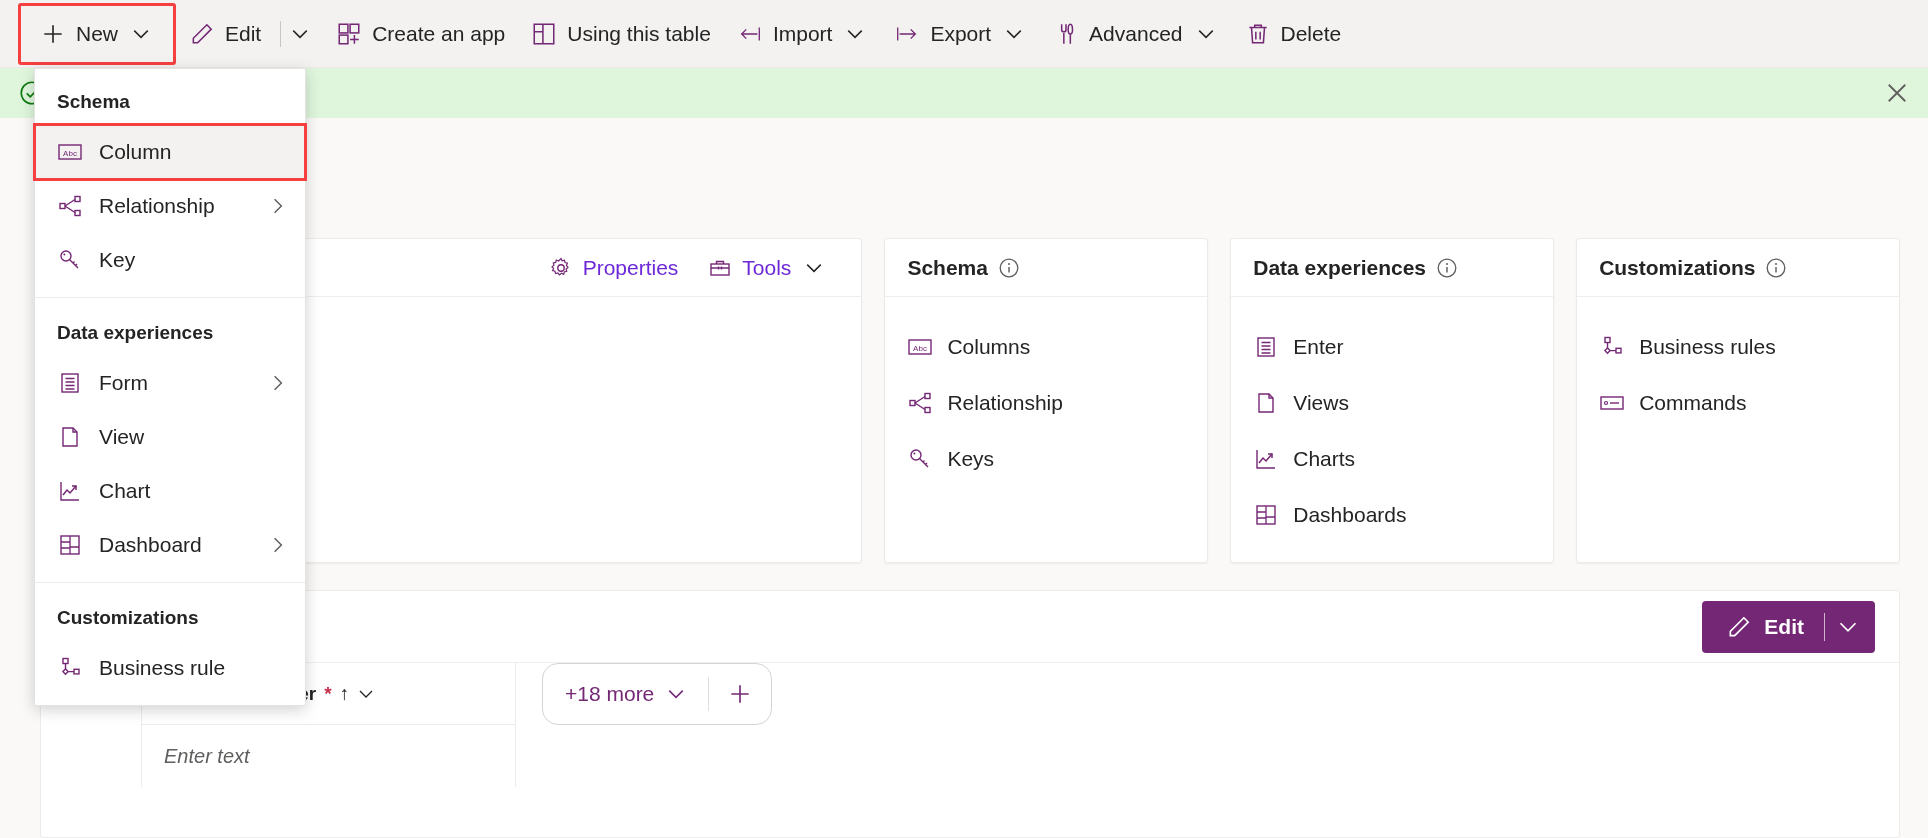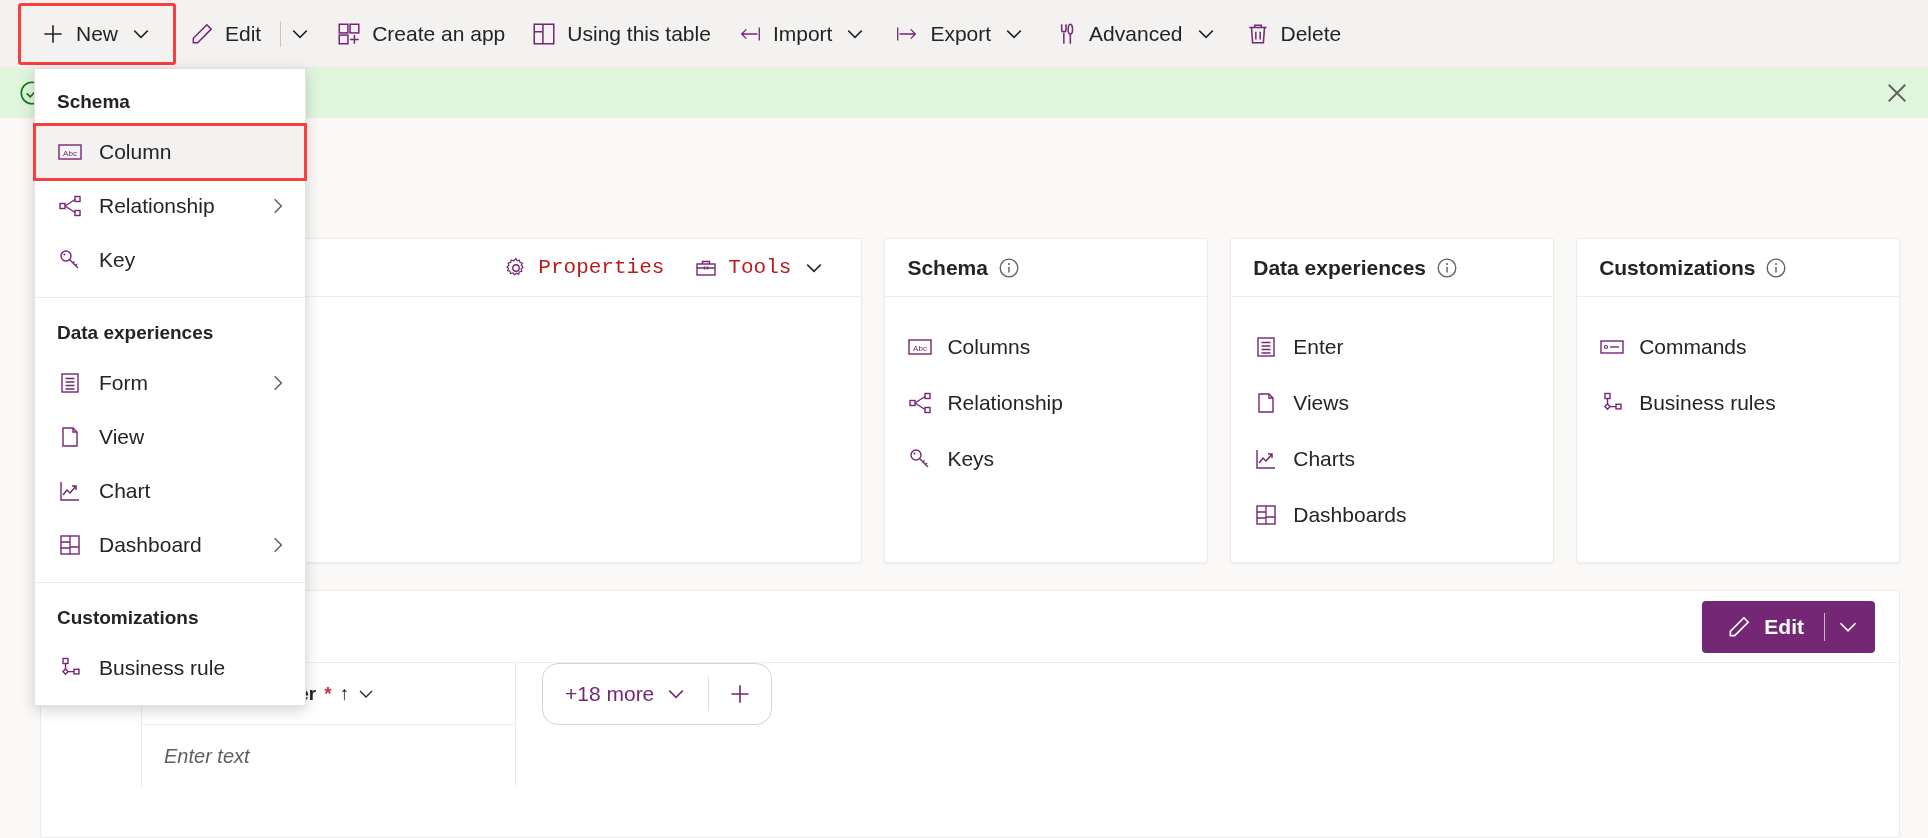--- a/index.html
+++ b/index.html
@@ -78,21 +78,21 @@
   .card-body { padding:22px 0 0 0; flex:1; }
   .card-link {
     display:flex; align-items:center; gap:14px;
     height:56px; padding:0 22px; font-size:21px; color:#242424; cursor:pointer;
   }
   .props-body { padding:28px 0 0 60px; }
   .prop-label { font-size:21px; font-weight:600; color:#242424; margin-bottom:12px; }
   .prop-value { font-size:21px; color:#242424; margin-bottom:24px; }
   .headbtn {
     display:flex; align-items:center; gap:10px; height:42px; padding:0 12px;
-    font-size:21px; color:#b91c1c; cursor:pointer;font-family:Liberation Mono, monospace;
+    font-size:21px; color:#6d28d9; cursor:pointer;
   }
 
   
   .datasec {
     position:absolute; top:590px; left:40px; width:1860px; height:248px;
     background:#ffffff; border:1px solid #edebe9; border-radius:3px;
   }
   .datasec-head {
     height:72px; display:flex; align-items:center; justify-content:space-between;
     padding:0 24px; border-bottom:1px solid #f0eeed;
@@ -423,38 +423,38 @@
           <svg width="22" height="22" viewBox="0 0 20 20">
             <circle cx="10" cy="10" r="8" stroke="#605e5c" stroke-width="1.2" fill="none"></circle>
             <path d="M10 9v5" stroke="#605e5c" stroke-width="1.3"></path>
               <circle cx="10" cy="6.4" r="0.9" fill="#605e5c"></circle>
           </svg>
         </span>
       </div>
       <div class="card-body">
         <div class="card-link">
           <span>
-            <svg width="26" height="22" viewBox="0 0 26 20">
-              <rect x="2" y="4" width="22" height="12" stroke="#742774" stroke-width="1.4" fill="none"></rect>
-              <circle cx="7" cy="10" r="1.5" stroke="#742774" stroke-width="1.2" fill="none"></circle>
-              <path d="M11 10h9" stroke="#742774" stroke-width="1.4"></path>
-            </svg>
-          </span>
-          <span>Commands</span>
-        </div>
-        <div class="card-link">
-          <span>
             <svg width="26" height="24" viewBox="0 0 24 24">
               <rect x="5" y="2.5" width="5" height="5" stroke="#742774" stroke-width="1.4" fill="none"></rect>
               <path d="M7.5 13l2.6 2.6L7.5 18.2 4.9 15.6 7.5 13z" stroke="#742774" stroke-width="1.4" fill="none"></path>
               <rect x="16" y="13.3" width="5" height="4.6" stroke="#742774" stroke-width="1.4" fill="none"></rect>
               <path d="M7.5 7.5V13M10.1 15.6H16" stroke="#742774" stroke-width="1.4" fill="none"></path>
             </svg>
           </span>
           <span>Business rules</span>
+        </div>
+        <div class="card-link">
+          <span>
+            <svg width="26" height="22" viewBox="0 0 26 20">
+              <rect x="2" y="4" width="22" height="12" stroke="#742774" stroke-width="1.4" fill="none"></rect>
+              <circle cx="7" cy="10" r="1.5" stroke="#742774" stroke-width="1.2" fill="none"></circle>
+              <path d="M11 10h9" stroke="#742774" stroke-width="1.4"></path>
+            </svg>
+          </span>
+          <span>Commands</span>
         </div>
       </div>
     </div>
   </div>
 
   <div class="datasec">
     <div class="datasec-head">
       <span class="datasec-title">columns and data</span>
       <div class="editbtn">
         <span class="lbl">

